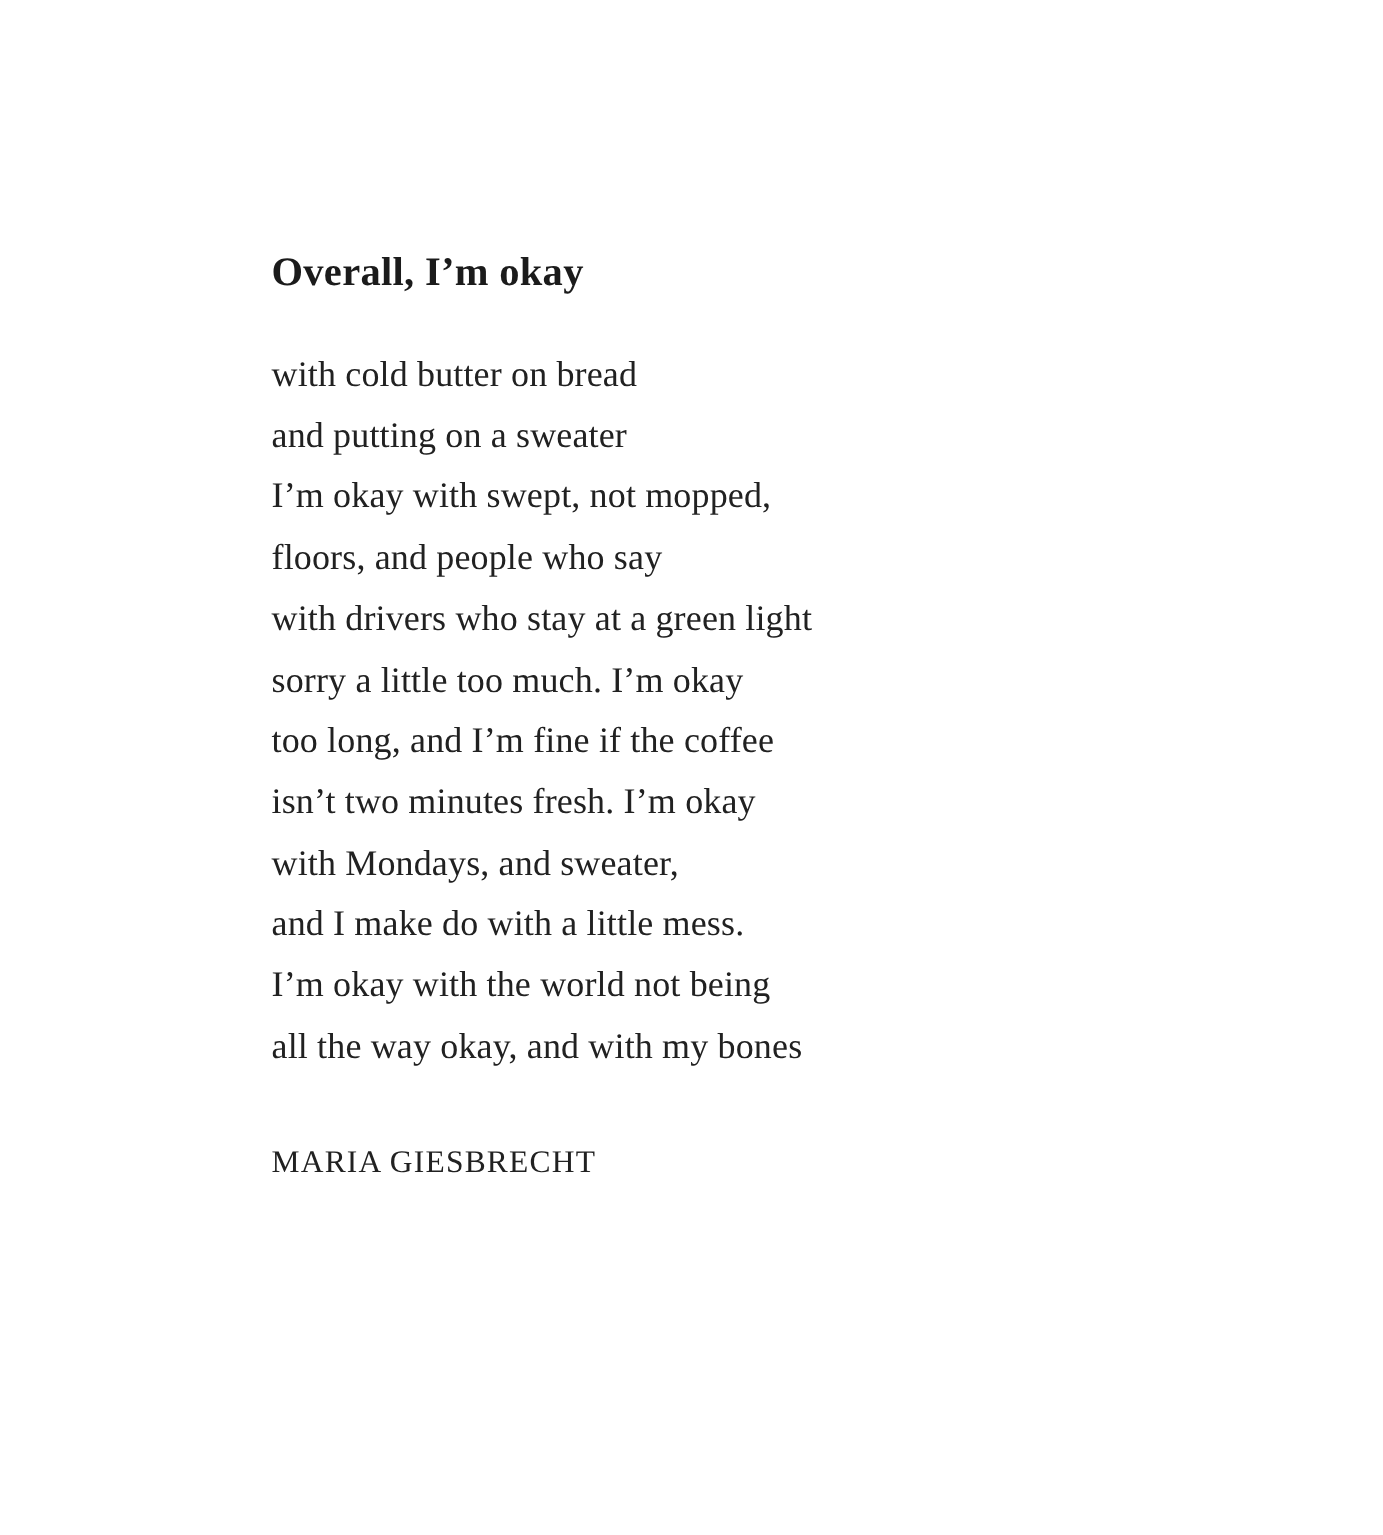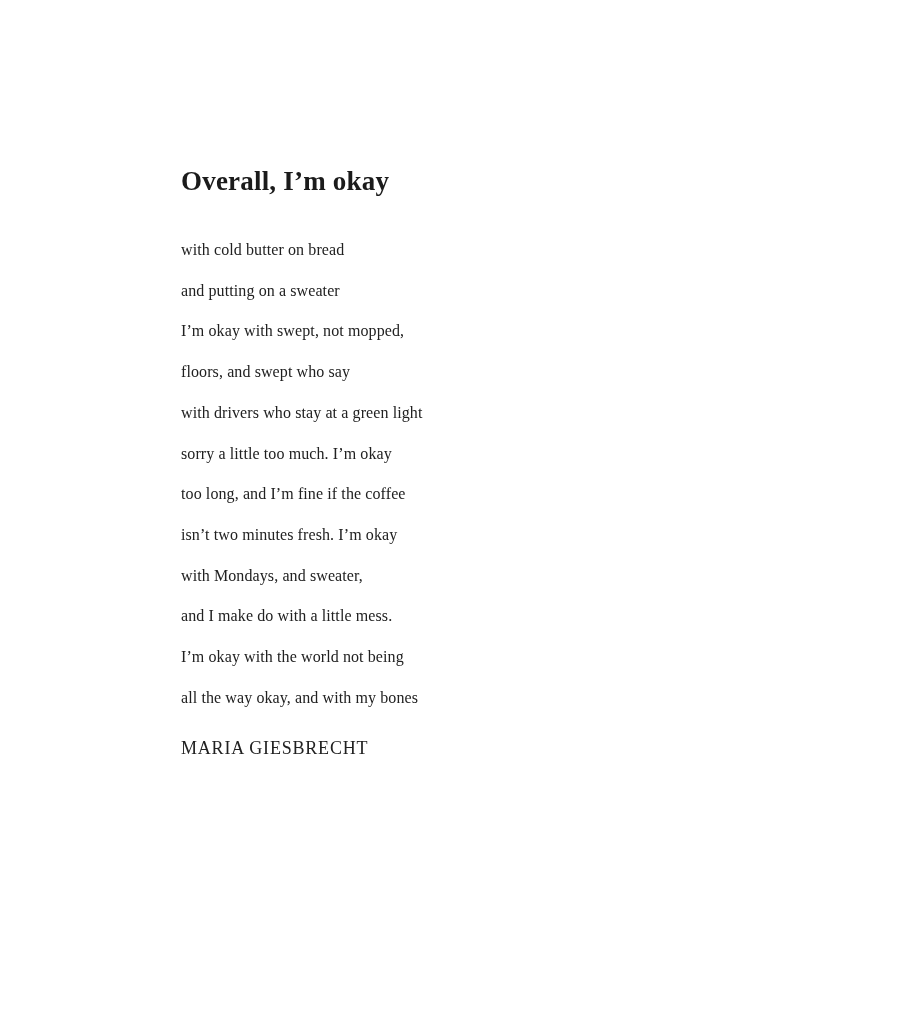--- a/index.html
+++ b/index.html
@@ -24,45 +24,45 @@
   .poem-title {
     margin: 0 0 33px 0;
     font-size: 27px;
     font-weight: 700;
     color: #1b1b1b;
     letter-spacing: 0.2px;
   }
   .poem-body {
     margin: 0;
     color: #212121;
-    font-size: 16px;
+    font-size: 24px;
     line-height: 40.7px;
     letter-spacing: 0.1px;
   }
   .poem-line {
     white-space: nowrap;
   }
   .poem-author {
-    margin-top: 20px;
-    font-size: 18px;
+    margin-top: 44px;
+    font-size: 21px;
     color: #212121;
     letter-spacing: 0.8px;
   }
 </style>
 </head>
 <body>
 
 <div class="page">
   <h1 class="poem-title">Overall, I’m okay</h1>
 
   <div class="poem-body">
     <div class="poem-line">with cold butter on bread</div>
     <div class="poem-line">and putting on a sweater</div>
     <div class="poem-line">I’m okay with swept, not mopped,</div>
-    <div class="poem-line">floors, and swept who say</div>
+    <div class="poem-line">floors, and people who say</div>
     <div class="poem-line">with drivers who stay at a green light</div>
     <div class="poem-line">sorry a little too much. I’m okay</div>
     <div class="poem-line">too long, and I’m fine if the coffee</div>
     <div class="poem-line">isn’t two minutes fresh. I’m okay</div>
     <div class="poem-line">with Mondays, and sweater,</div>
     <div class="poem-line">and I make do with a little mess.</div>
     <div class="poem-line">I’m okay with the world not being</div>
     <div class="poem-line">all the way okay, and with my bones</div>
   </div>
 

